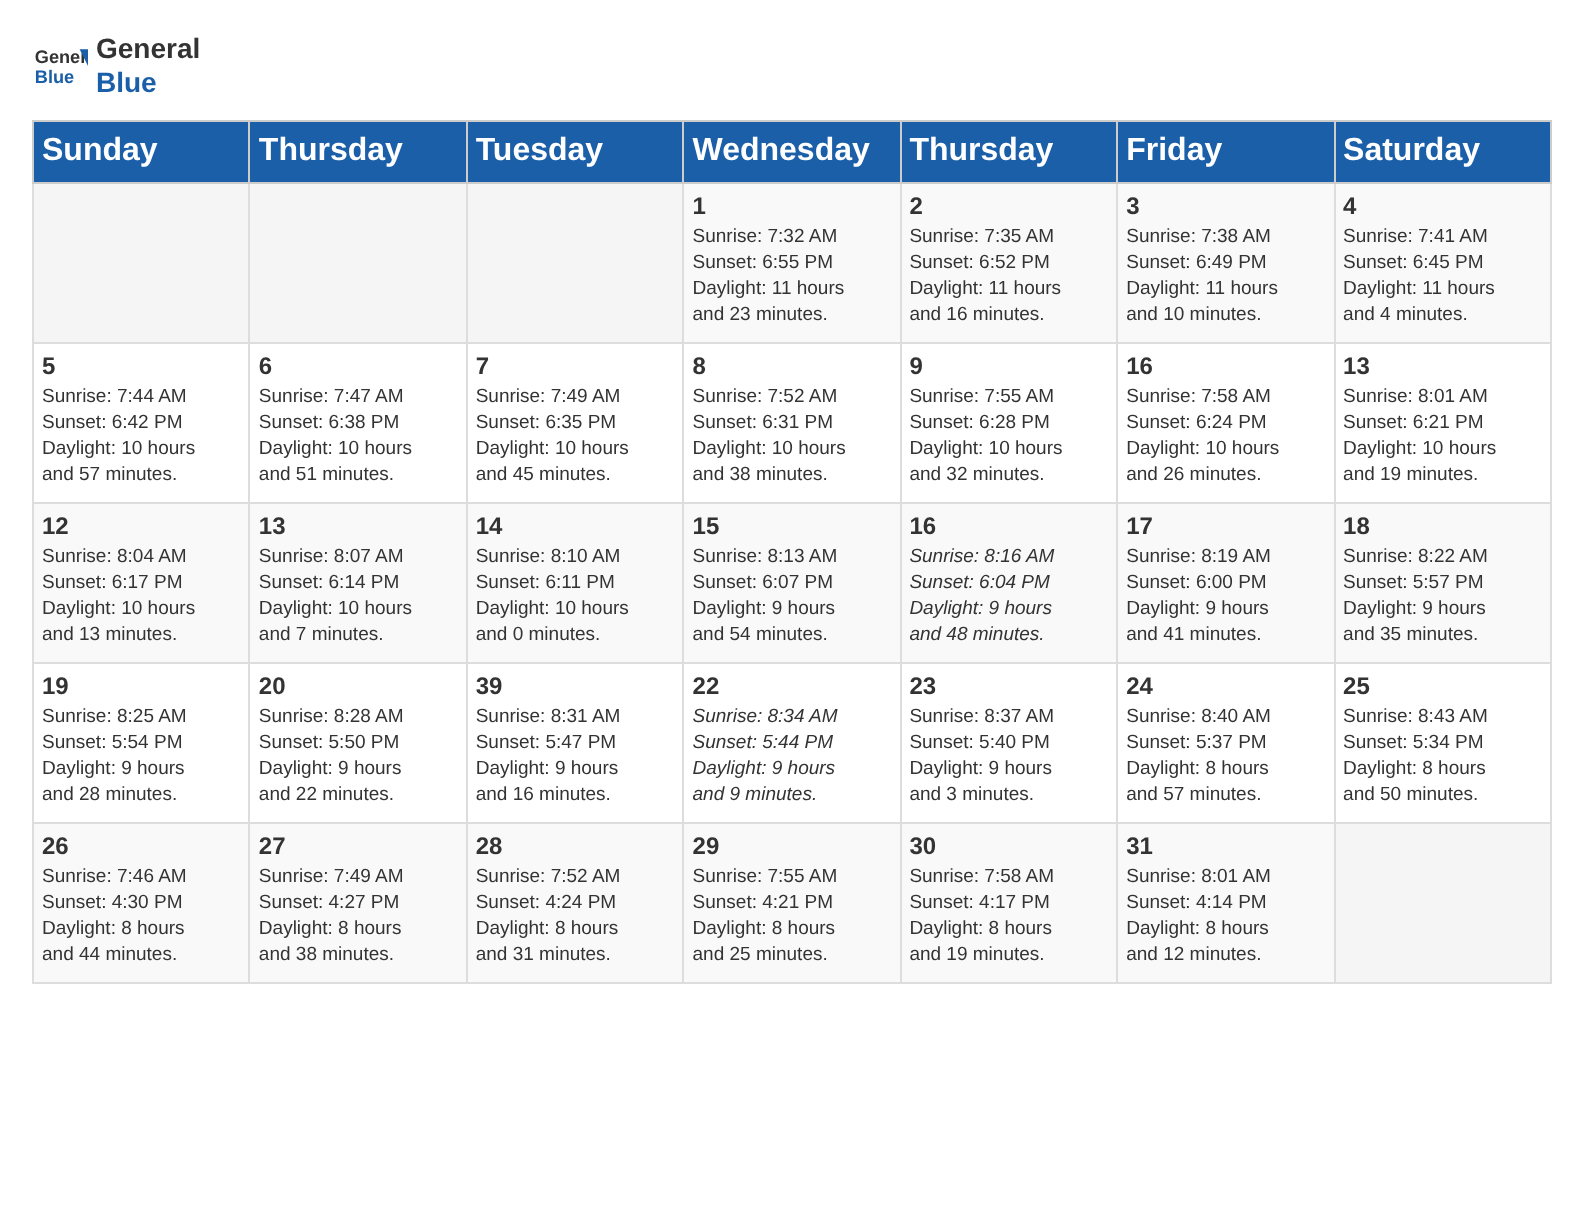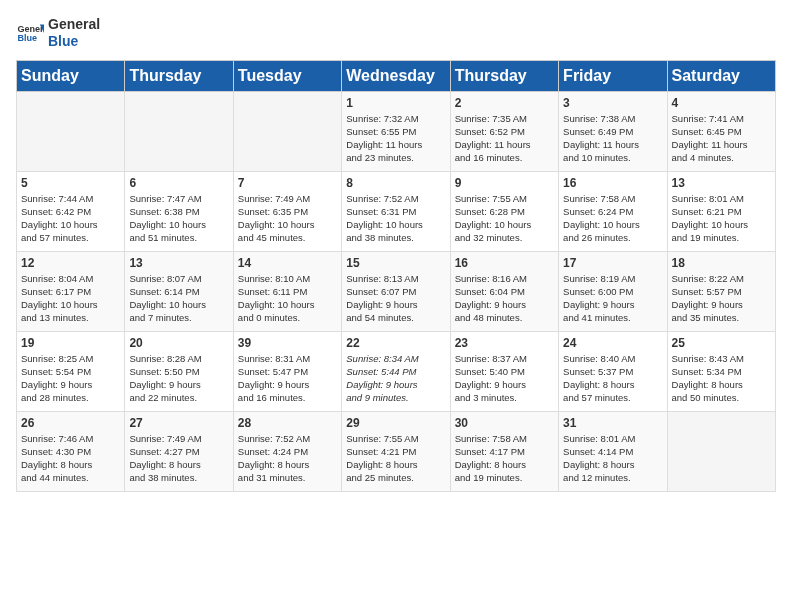--- a/index.html
+++ b/index.html
@@ -219,21 +219,21 @@
         </td>
         <td>
           <span class="day-num">15</span>
           <div class="cell-content" style="white-space: pre-line;">Sunrise: 8:13 AM
 Sunset: 6:07 PM
 Daylight: 9 hours
 and 54 minutes.</div>
         </td>
         <td>
           <span class="day-num">16</span>
-          <div class="cell-content" style="white-space: pre-line;">Sunrise: 8:16 AM
+          <div class="cell-content" style="white-space: pre-line; font-style: italic;">Sunrise: 8:16 AM
 Sunset: 6:04 PM
 Daylight: 9 hours
 and 48 minutes.</div>
         </td>
         <td>
           <span class="day-num">17</span>
           <div class="cell-content" style="white-space: pre-line;">Sunrise: 8:19 AM
 Sunset: 6:00 PM
 Daylight: 9 hours
 and 41 minutes.</div>

